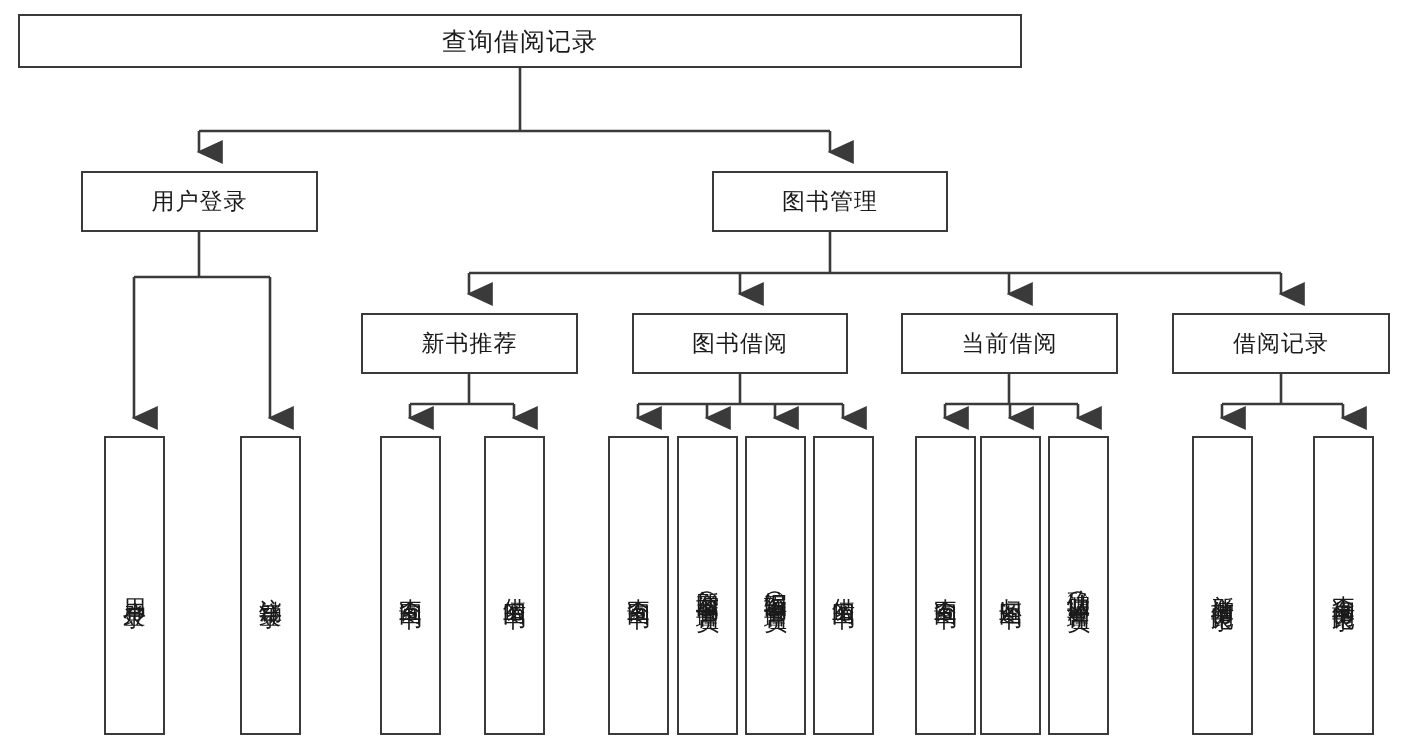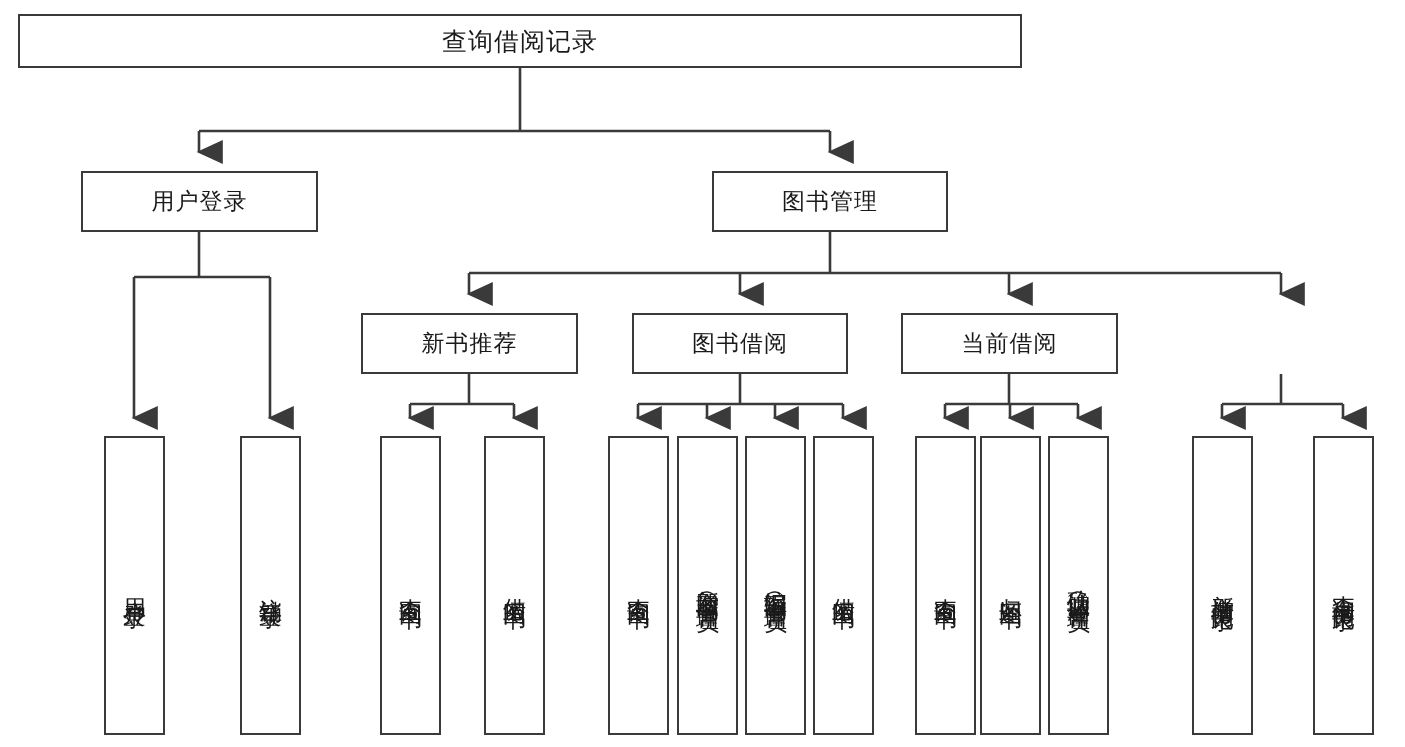--- a/index.html
+++ b/index.html
@@ -138,20 +138,23 @@
 
   <div class="node lvl3" style="left:361px;top:313px;width:217px;height:61px;">
     <span>新书推荐</span>
   </div>
   <div class="node lvl3" style="left:632px;top:313px;width:216px;height:61px;">
     <span>图书借阅</span>
   </div>
   <div class="node lvl3" style="left:901px;top:313px;width:217px;height:61px;">
     <span>当前借阅</span>
   </div>
+  <div class="node lvl3" style="left:1172px;top:313px;width:218px;height:61px;">
+    <span>借阅记录</span>
+  </div>
 
   <div class="node leaf" style="left:104px;top:436px;width:61px;height:299px;">
     <span class="leaf-text">用户登录</span>
   </div>
   <div class="node leaf" style="left:240px;top:436px;width:61px;height:299px;">
     <span class="leaf-text">注销登录</span>
   </div>
 
   <div class="node leaf" style="left:380px;top:436px;width:61px;height:299px;">
     <span class="leaf-text">查询图书</span>

